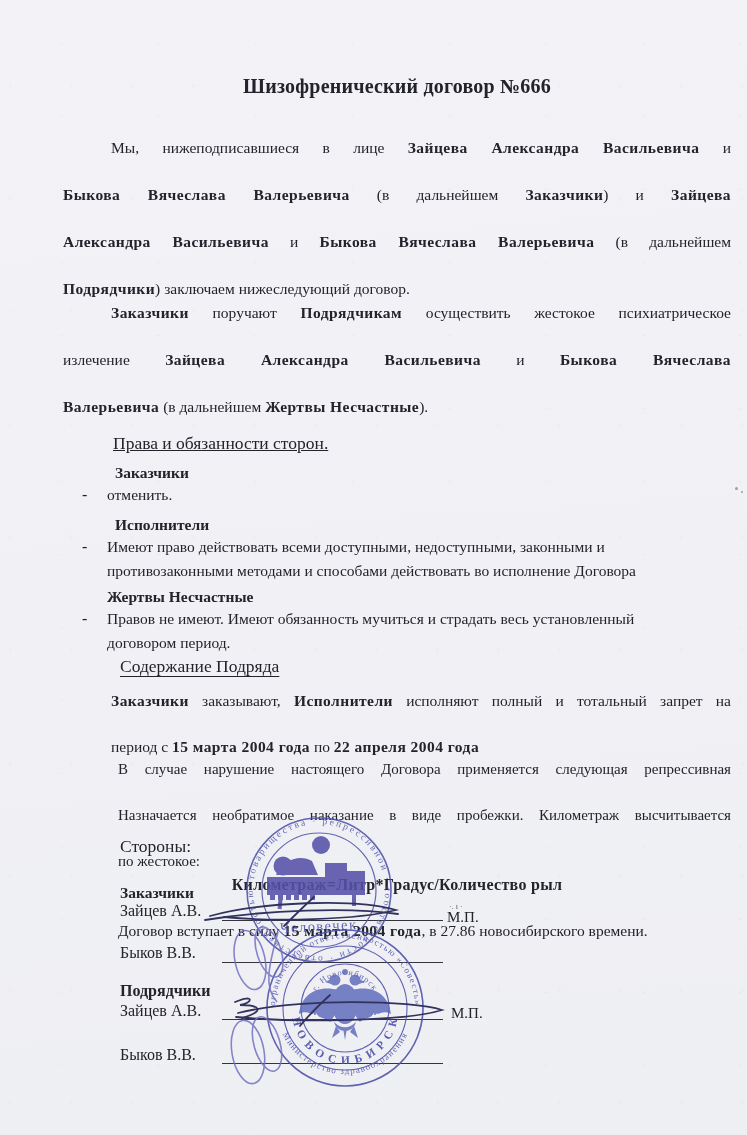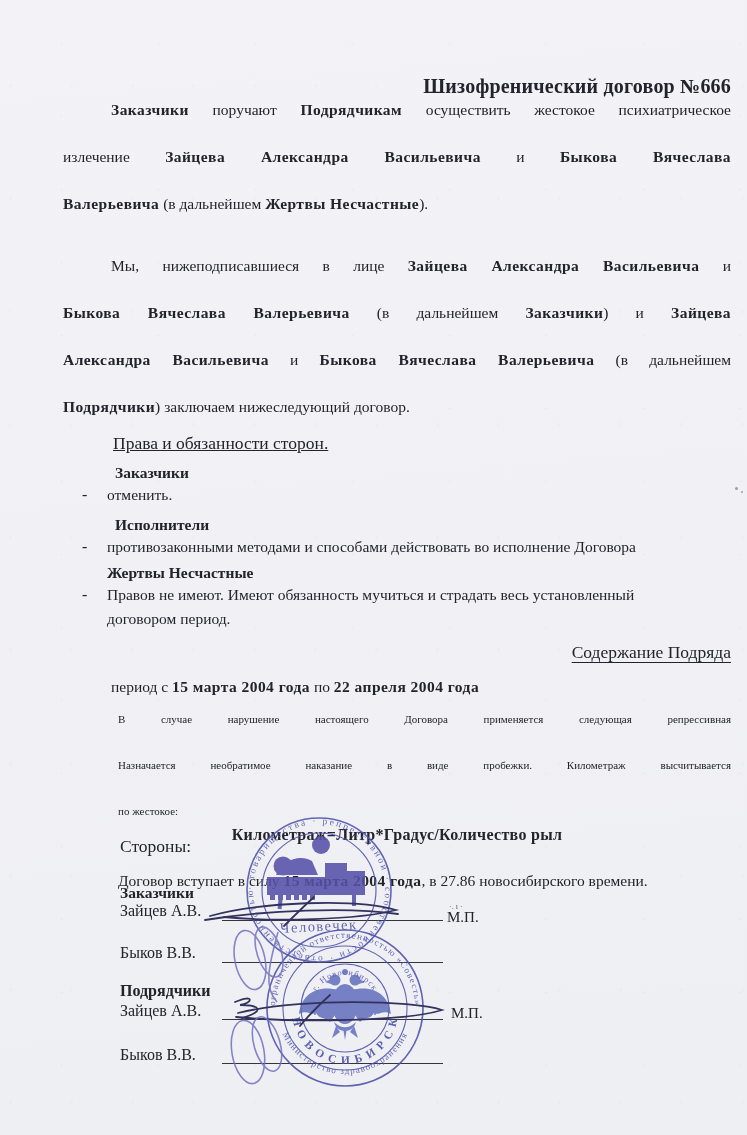--- a/index.html
+++ b/index.html
@@ -10,37 +10,37 @@
     color:#23232c;
   }
   .grain{position:absolute;inset:0;pointer-events:none;
     background-image:
       radial-gradient(rgba(110,110,135,.05) 1px, transparent 1.5px),
       radial-gradient(rgba(140,140,160,.04) 1px, transparent 1.5px);
     background-size:97px 73px,61px 113px;
     background-position:13px 7px,41px 29px;}
   .page{position:absolute;top:0;left:0;right:0;bottom:0;
     padding:0 16px 0 63px;box-sizing:border-box;}
-  .title{margin-top:74px;text-align:right;font-weight:bold;font-size:20px;line-height:24px;letter-spacing:.2px;}
+  .title{margin-top:74px;text-align:center;font-weight:bold;font-size:20px;line-height:24px;letter-spacing:.2px;}
   .par{font-size:15.5px;line-height:23.5px;}
   .p-intro{margin-top:38px;}
   .indent-first .line:first-child{text-indent:48px;}
   .just .line{text-align:justify;}
   .just .line:not(.last)::after{content:"";display:inline-block;width:100%;height:0;}
   .b{font-weight:bold;letter-spacing:.45px;}
   .h-rights{margin-top:14px;margin-left:50px;font-size:17.5px;line-height:22px;font-weight:normal;text-decoration:underline;}
   .sub{margin-left:52px;font-weight:bold;font-size:15.5px;line-height:20px;}
   .sub1{margin-top:9px;} .sub2{margin-top:8px;} .sub3{margin-top:4px;margin-left:44px;}
   .bullet{position:relative;}
   .bullet .dash{position:absolute;left:19px;top:0;line-height:24px;}
   .bullet .btxt{margin-left:44px;font-size:15.5px;line-height:24px;}
-  .h-content{margin-top:10px;margin-left:57px;font-size:17.5px;line-height:22px;font-weight:normal;
-    text-decoration:underline;text-underline-offset:4px;text-align:right;}
+  .h-content{margin-left:57px;font-size:17.5px;line-height:22px;font-weight:normal;
+    text-decoration:underline;text-underline-offset:4px;}
   .p-order{margin-top:12px;margin-left:48px;font-size:15.5px;line-height:23px;}
-  .p-violation{margin-top:10px;margin-left:55px;font-size:11px;line-height:23px;}
+  .p-violation{margin-left:55px;font-size:15px;line-height:23px;}
   .formula{margin-top:0;text-align:center;font-weight:bold;font-size:16px;line-height:23px;letter-spacing:.3px;}
   .p-effective{margin-top:23px;margin-left:55px;font-size:15.5px;line-height:23.5px;}
   
   .abs{position:absolute;}
   .sig-heading{left:120px;top:836px;font-size:17.5px;}
   .sig-role1{left:120px;top:884px;font-weight:bold;font-size:15.5px;}
   .sig-name-z1{left:120px;top:902px;font-size:16px;}
   .sig-name-b1{left:120px;top:944px;font-size:16px;}
   .sig-role2{left:120px;top:982px;font-weight:bold;font-size:16px;}
   .sig-name-z2{left:120px;top:1002px;font-size:16px;}
@@ -56,63 +56,65 @@
 </style>
 </head>
 <body>
 
 <div class="grain"></div>
 
 <div class="page">
 
   <div class="title">Шизофренический договор №666</div>
 
-  <div class="par just indent-first">
-      <div class="line"><span class="b">Заказчики</span><span> поручают </span><span class="b">Подрядчикам</span><span> осуществить жестокое психиатрическое</span></div>
-      <div class="line"><span>излечение </span><span class="b">Зайцева Александра Васильевича</span><span> и </span><span class="b">Быкова Вячеслава</span></div>
-      <div class="line last"><span class="b">Валерьевича</span><span> (в дальнейшем </span><span class="b">Жертвы Несчастные</span><span>).</span></div>
-    </div>
-
   <div class="par p-intro just indent-first">
       <div class="line"><span>Мы, нижеподписавшиеся в лице </span><span class="b">Зайцева Александра Васильевича</span><span> и</span></div>
       <div class="line"><span class="b">Быкова Вячеслава Валерьевича</span><span> (в дальнейшем </span><span class="b">Заказчики</span><span>) и </span><span class="b">Зайцева</span></div>
       <div class="line"><span class="b">Александра Васильевича</span><span> и </span><span class="b">Быкова Вячеслава Валерьевича</span><span> (в дальнейшем</span></div>
       <div class="line last"><span class="b">Подрядчики</span><span>) заключаем нижеследующий договор.</span></div>
+    </div>
+
+  <div class="par just indent-first">
+      <div class="line"><span class="b">Заказчики</span><span> поручают </span><span class="b">Подрядчикам</span><span> осуществить жестокое психиатрическое</span></div>
+      <div class="line"><span>излечение </span><span class="b">Зайцева Александра Васильевича</span><span> и </span><span class="b">Быкова Вячеслава</span></div>
+      <div class="line last"><span class="b">Валерьевича</span><span> (в дальнейшем </span><span class="b">Жертвы Несчастные</span><span>).</span></div>
     </div>
 
   <div class="h-rights">Права и обязанности сторон.</div>
 
   <div class="sub sub1">Заказчики</div>
   <div class="bullet">
     <span class="dash">-</span>
     <div class="btxt">
         <div class="line last"><span>отменить.</span></div>
       </div>
   </div>
 
   <div class="sub sub2">Исполнители</div>
   <div class="bullet">
     <span class="dash">-</span>
     <div class="btxt">
+        <div class="line"><span>Имеют право действовать всеми доступными, недоступными, законными и</span></div>
         <div class="line last"><span>противозаконными методами и способами действовать во исполнение Договора</span></div>
       </div>
   </div>
 
   <div class="sub sub3">Жертвы Несчастные</div>
   <div class="bullet">
     <span class="dash">-</span>
     <div class="btxt">
         <div class="line"><span>Правов не имеют. Имеют обязанность мучиться и страдать весь установленный</span></div>
         <div class="line last"><span>договором период.</span></div>
       </div>
   </div>
 
   <div class="h-content">Содержание Подряда</div>
 
   <div class="par p-order just">
+      <div class="line"><span class="b">Заказчики</span><span> заказывают, </span><span class="b">Исполнители</span><span> исполняют полный и тотальный запрет на</span></div>
       <div class="line last"><span>период с </span><span class="b">15 марта 2004 года</span><span> по </span><span class="b">22 апреля 2004 года</span></div>
     </div>
 
   <div class="par p-violation just">
       <div class="line"><span>В случае нарушение настоящего Договора применяется следующая репрессивная</span></div>
       <div class="line"><span>Назначается необратимое наказание в виде пробежки. Километраж высчитывается</span></div>
       <div class="line last"><span>по жестокое:</span></div>
     </div>
 
   <div class="formula">Километраж=Литр*Градус/Количество рыл</div>

